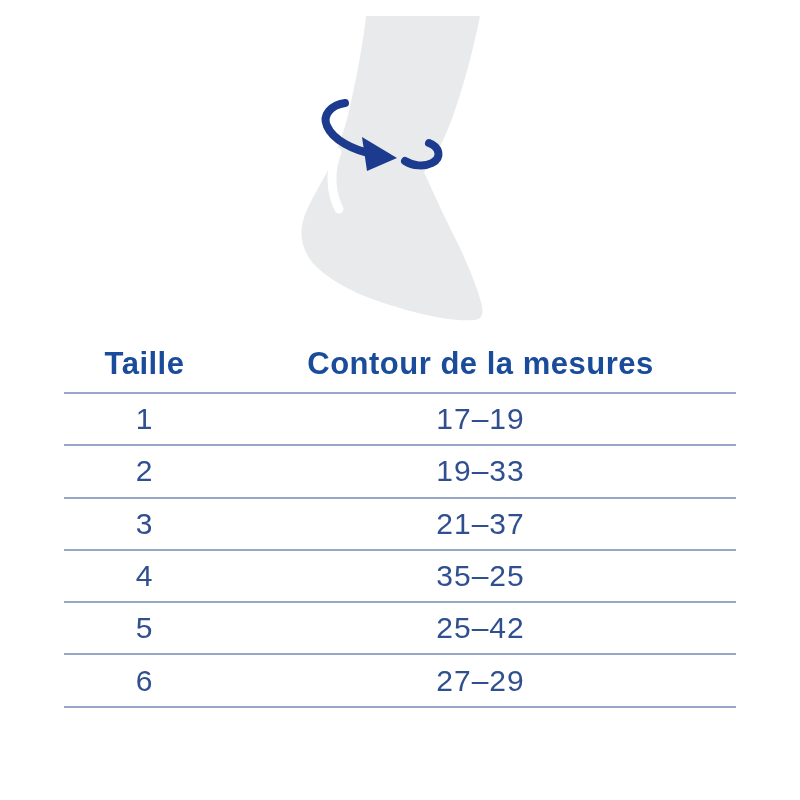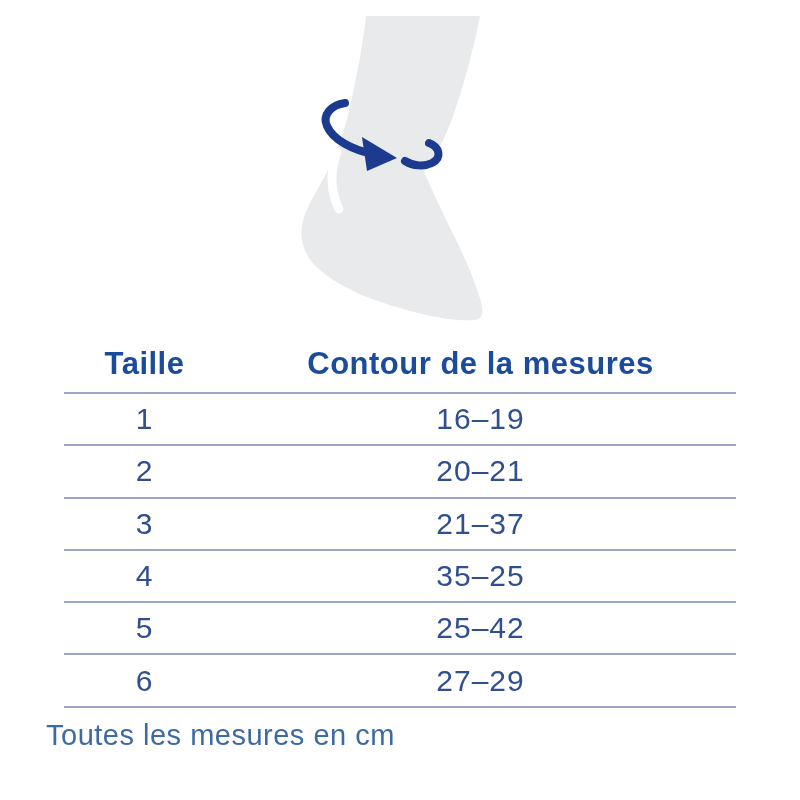--- a/index.html
+++ b/index.html
@@ -92,40 +92,39 @@
     </colgroup>
     <thead>
       <tr>
         <th>Taille</th>
         <th>Contour de la mesures</th>
       </tr>
     </thead>
     <tbody>
       <tr>
         <td>1</td>
-        <td>16–19</td>
+        <td>17–19</td>
       </tr>
       <tr>
         <td>2</td>
-        <td>20–21</td>
+        <td>19–33</td>
       </tr>
       <tr>
         <td>3</td>
         <td>21–37</td>
       </tr>
       <tr>
         <td>4</td>
         <td>35–25</td>
       </tr>
       <tr>
         <td>5</td>
         <td>25–42</td>
       </tr>
       <tr>
         <td>6</td>
         <td>27–29</td>
       </tr>
     </tbody>
   </table>
 
-  <div class="footnote">Toutes les mesures en cm</div>
 
 </div>
 
 </body></html>

